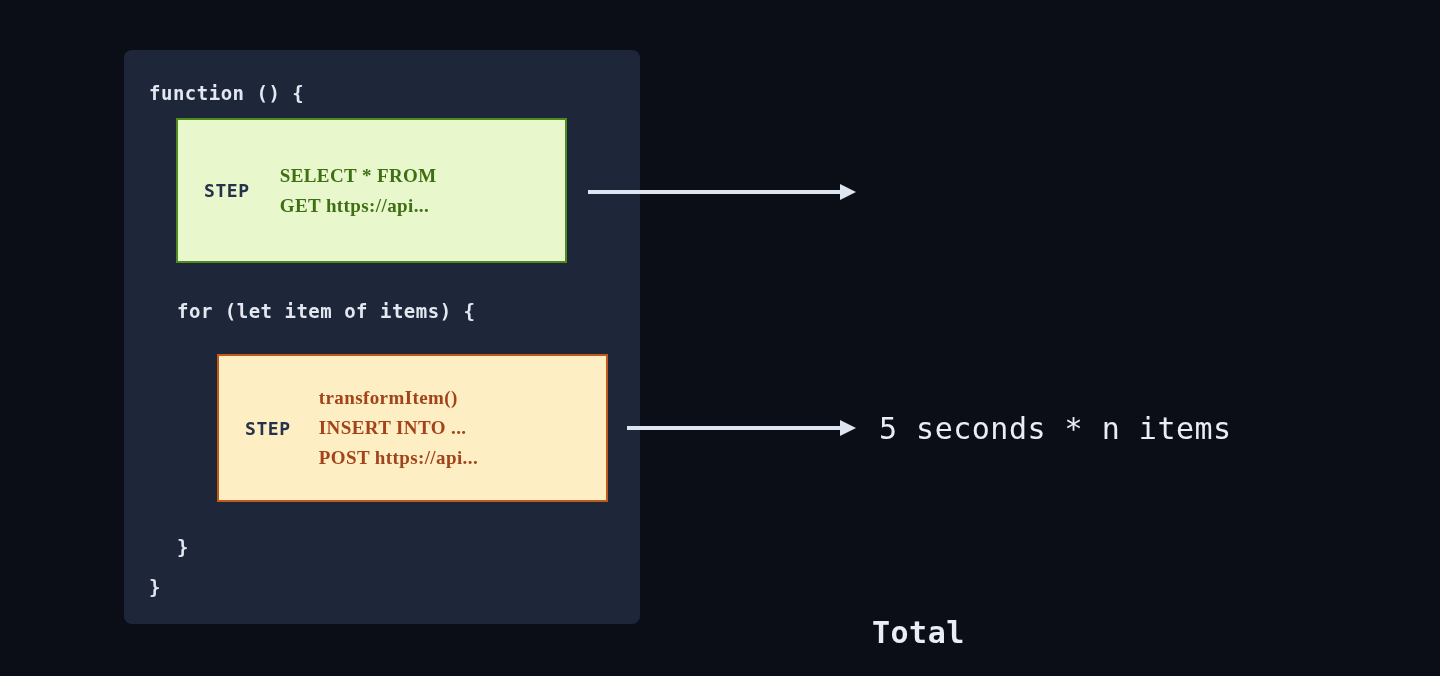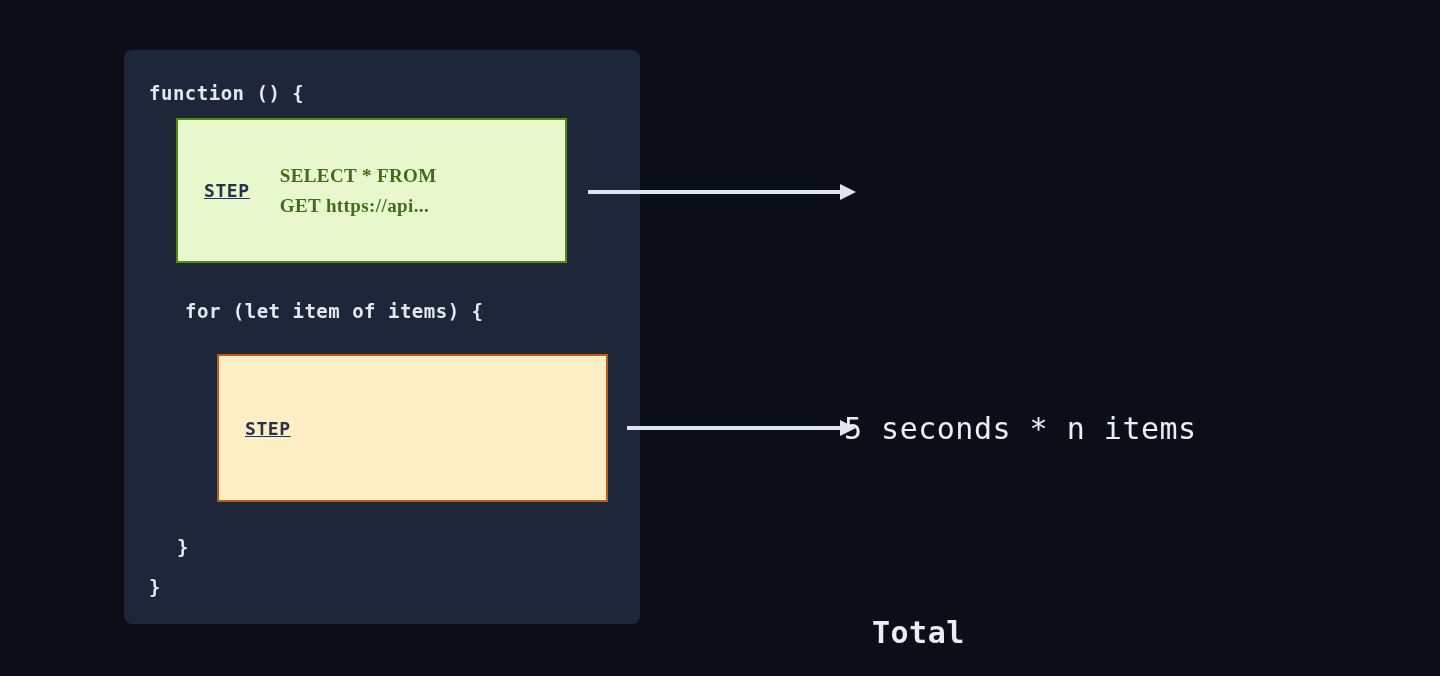--- a/index.html
+++ b/index.html
@@ -39,40 +39,39 @@
     font-family: "DejaVu Sans Mono", monospace;
     font-weight: bold;
     font-size: 19px;
     line-height: 22px;
     color: #e3e7f0;
     letter-spacing: 0.5px;
     white-space: pre;
   }
 
   .line-function { left: 25px;  top: 32px; }
-  .line-for      { left: 61px;  top: 250px; text-align: right; }
+  .line-for      { left: 53px;  top: 250px; text-align: right; }
   .line-close-in { left: 53px;  top: 486px; }
   .line-close-out{ left: 25px;  top: 526px; }
 
   
   .step-box {
     position: absolute;
     box-sizing: border-box;
     display: flex;
     align-items: center;
   }
 
   .step-box .step-label {
     font-family: "DejaVu Sans Mono", monospace;
     font-weight: bold;
     font-size: 18px;
     letter-spacing: 0.6px;
     color: #26324a;
     white-space: pre;
-    text-decoration: underline;
   }
 
   .step-box .step-body {
     font-family: Liberation Serif, serif;
     font-weight: bold;
     font-size: 19px;
     line-height: 30px;
     white-space: pre;
     letter-spacing: 0.4px;
   }
@@ -140,21 +139,21 @@
   .annotation {
     position: absolute;
     font-family: "DejaVu Sans Mono", monospace;
     font-size: 30px;
     line-height: 40px;
     color: #e9edf6;
     white-space: pre;
     letter-spacing: 0.5px;
   }
   .anno-1 { left: 872px; top: 173px; }
-  .anno-2 { left: 844px; top: 409px; }
+  .anno-2 { left: 879px; top: 409px; }
 
   .total-block {
     position: absolute;
     left: 872px;
     top: 533px;
     font-family: "DejaVu Sans Mono", monospace;
     font-size: 30px;
     line-height: 40px;
     color: #e9edf6;
     letter-spacing: 0.5px;
@@ -174,20 +173,23 @@
     <div class="step-box step-green">
       <span class="step-label">STEP</span>
       <span class="step-body">SELECT * FROM
 GET https://api...</span>
     </div>
 
     <div class="code-line line-for">for (let item of items) {</div>
 
     <div class="step-box step-orange">
       <span class="step-label">STEP</span>
+      <span class="step-body">transformItem()
+INSERT INTO ...
+POST https://api...</span>
     </div>
 
     <div class="code-line line-close-in">}</div>
 
     <div class="code-line line-close-out">}</div>
   </div>
 
   <div class="arrow arrow-1">
     <div class="shaft"></div>
     <div class="head"></div>

